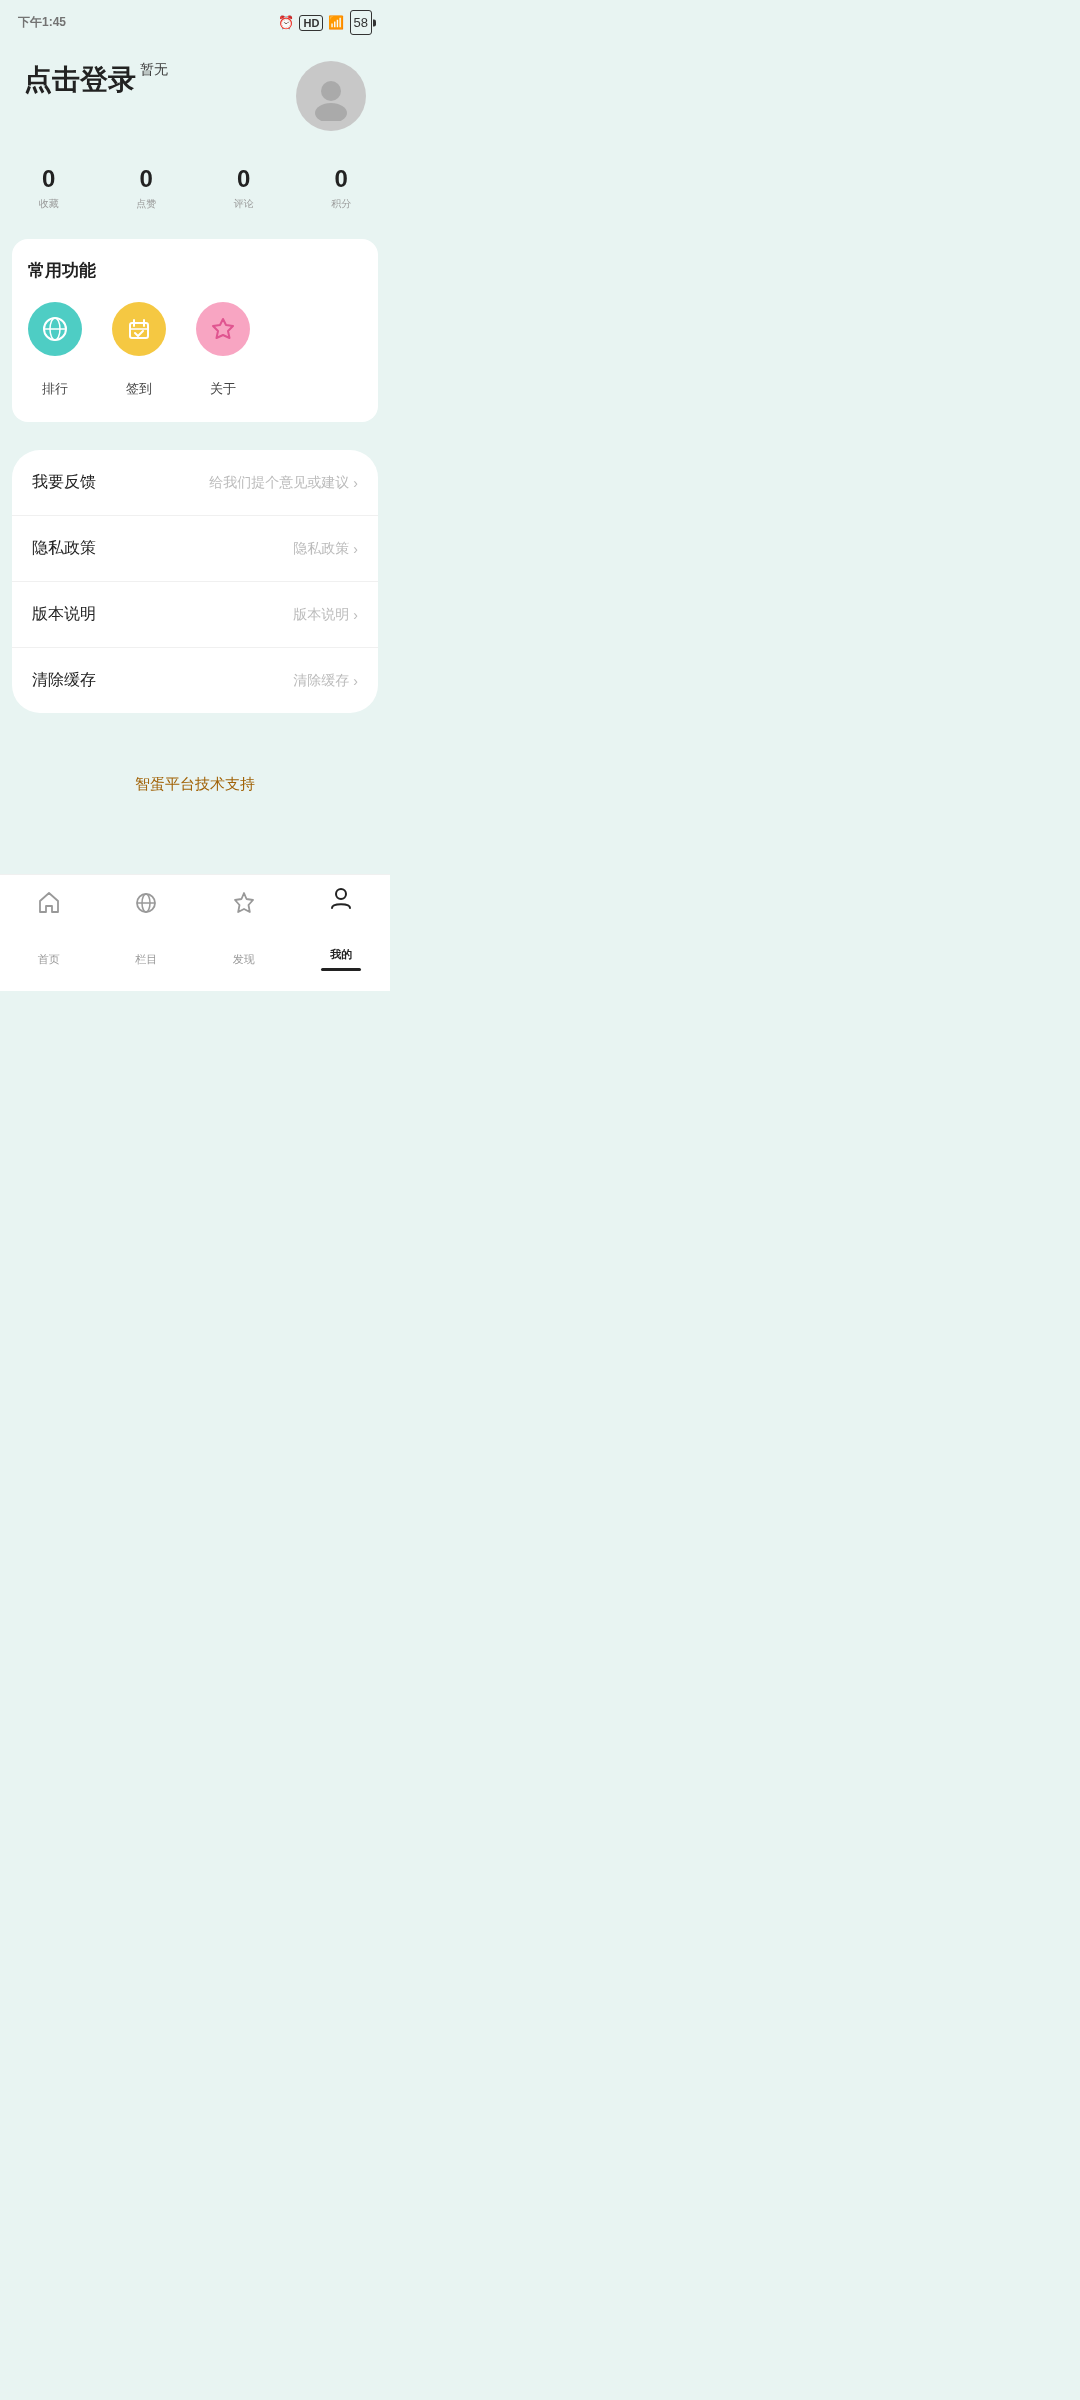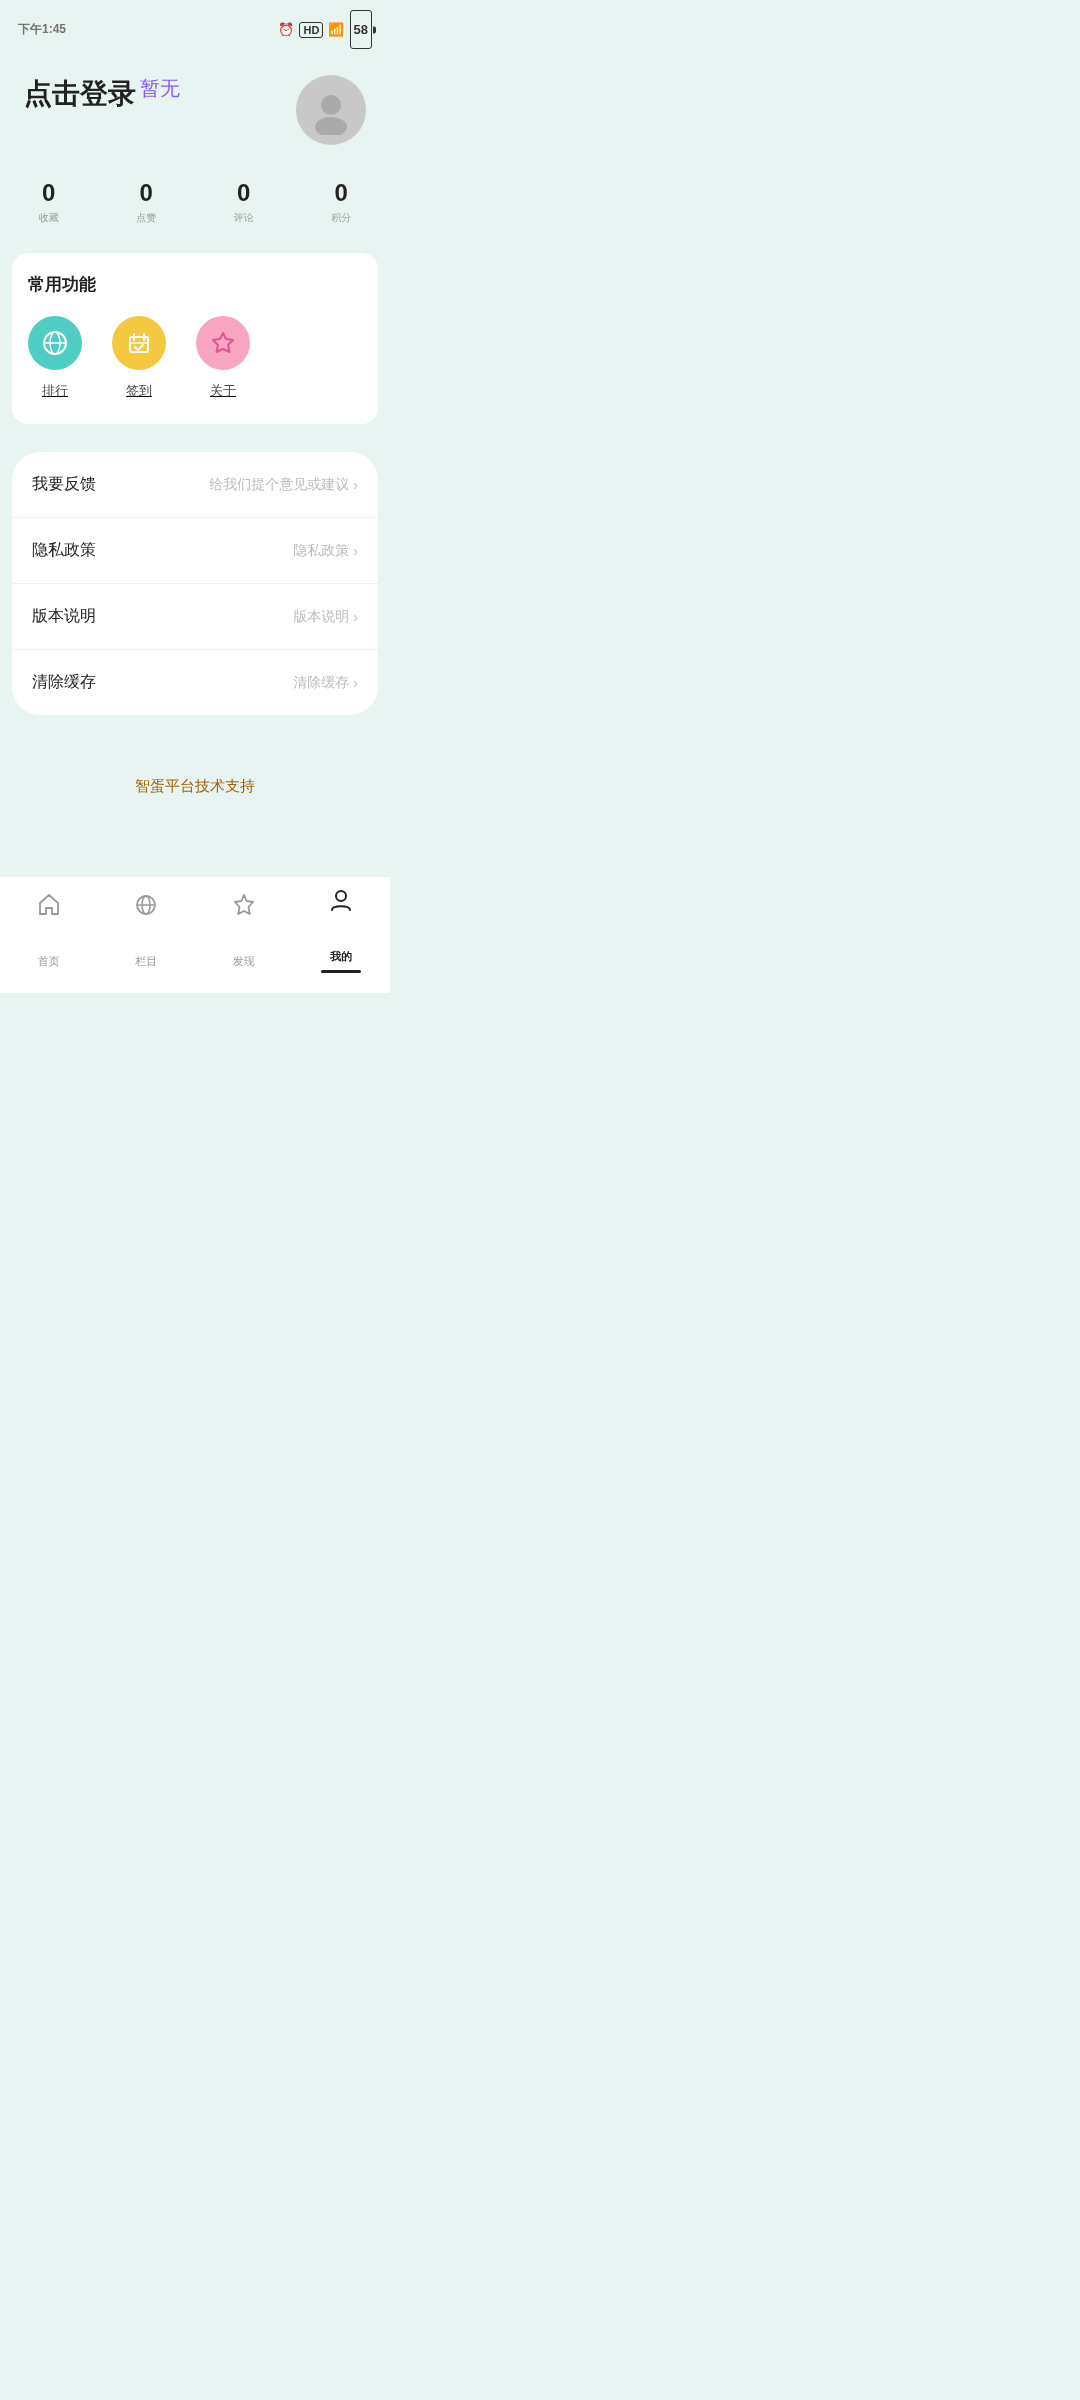--- a/index.html
+++ b/index.html
@@ -35,23 +35,23 @@
     }
     .status-icons span {
       font-size: 13px;
       color: #333;
     }
     .battery-box {
       display: inline-flex;
       align-items: center;
       border: 1.5px solid #333;
       border-radius: 3px;
-      padding: 11px 3px;
+      padding: 4px 3px;
       font-size: 11px;
-      font-weight: 700;
+      font-weight: 400;
       color: #333;
       position: relative;
     }
     .battery-box::after {
       content: '';
       position: absolute;
       right: -5px;
       top: 50%;
       transform: translateY(-50%);
       width: 3px;
@@ -72,22 +72,22 @@
       display: flex;
       flex-direction: row;
       gap: 4px;
     }
     .profile-name {
       font-size: 28px;
       font-weight: 700;
       color: #222;
     }
     .profile-sub {
-      font-size: 20px;
-      color: #8b5cf6;
+      font-size: 14px;
+      color: #404040;
     }
     .avatar-circle {
       width: 70px;
       height: 70px;
       border-radius: 50%;
       background: #c8c8c8;
       display: flex;
       align-items: center;
       justify-content: center;
       overflow: hidden;
@@ -134,23 +134,22 @@
       margin-bottom: 20px;
     }
     .icon-grid {
       display: flex;
       gap: 30px;
     }
     .icon-item {
       display: flex;
       flex-direction: column;
       align-items: center;
-      gap: 12px;
+      gap: 24px;
       cursor: pointer;
-      text-decoration: underline;
     }
     .icon-circle {
       width: 54px;
       height: 54px;
       border-radius: 50%;
       display: flex;
       align-items: center;
       justify-content: center;
       font-size: 26px;
     }

